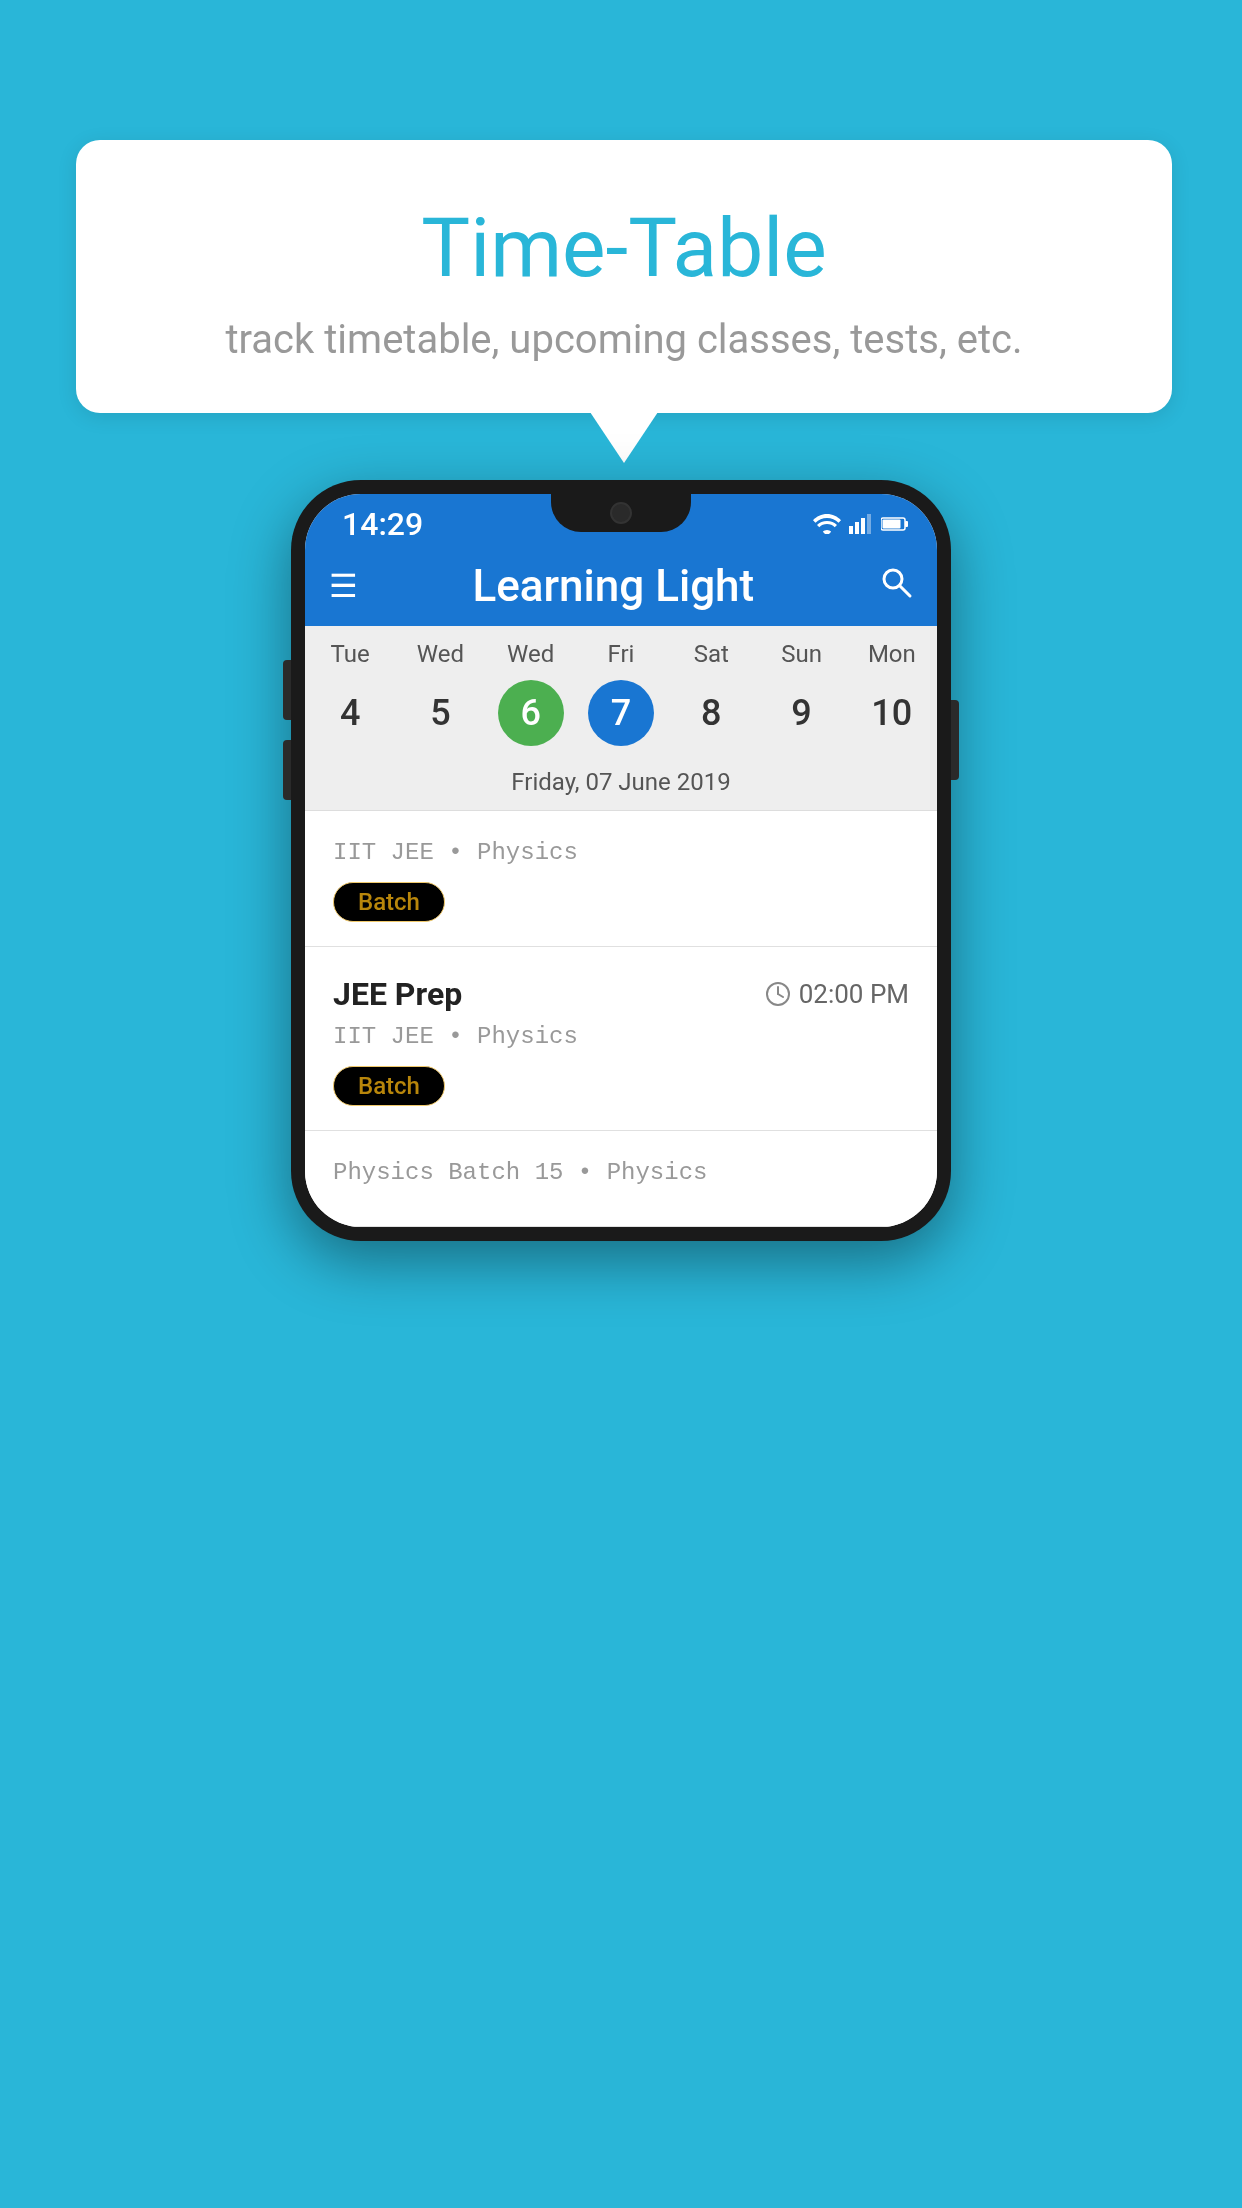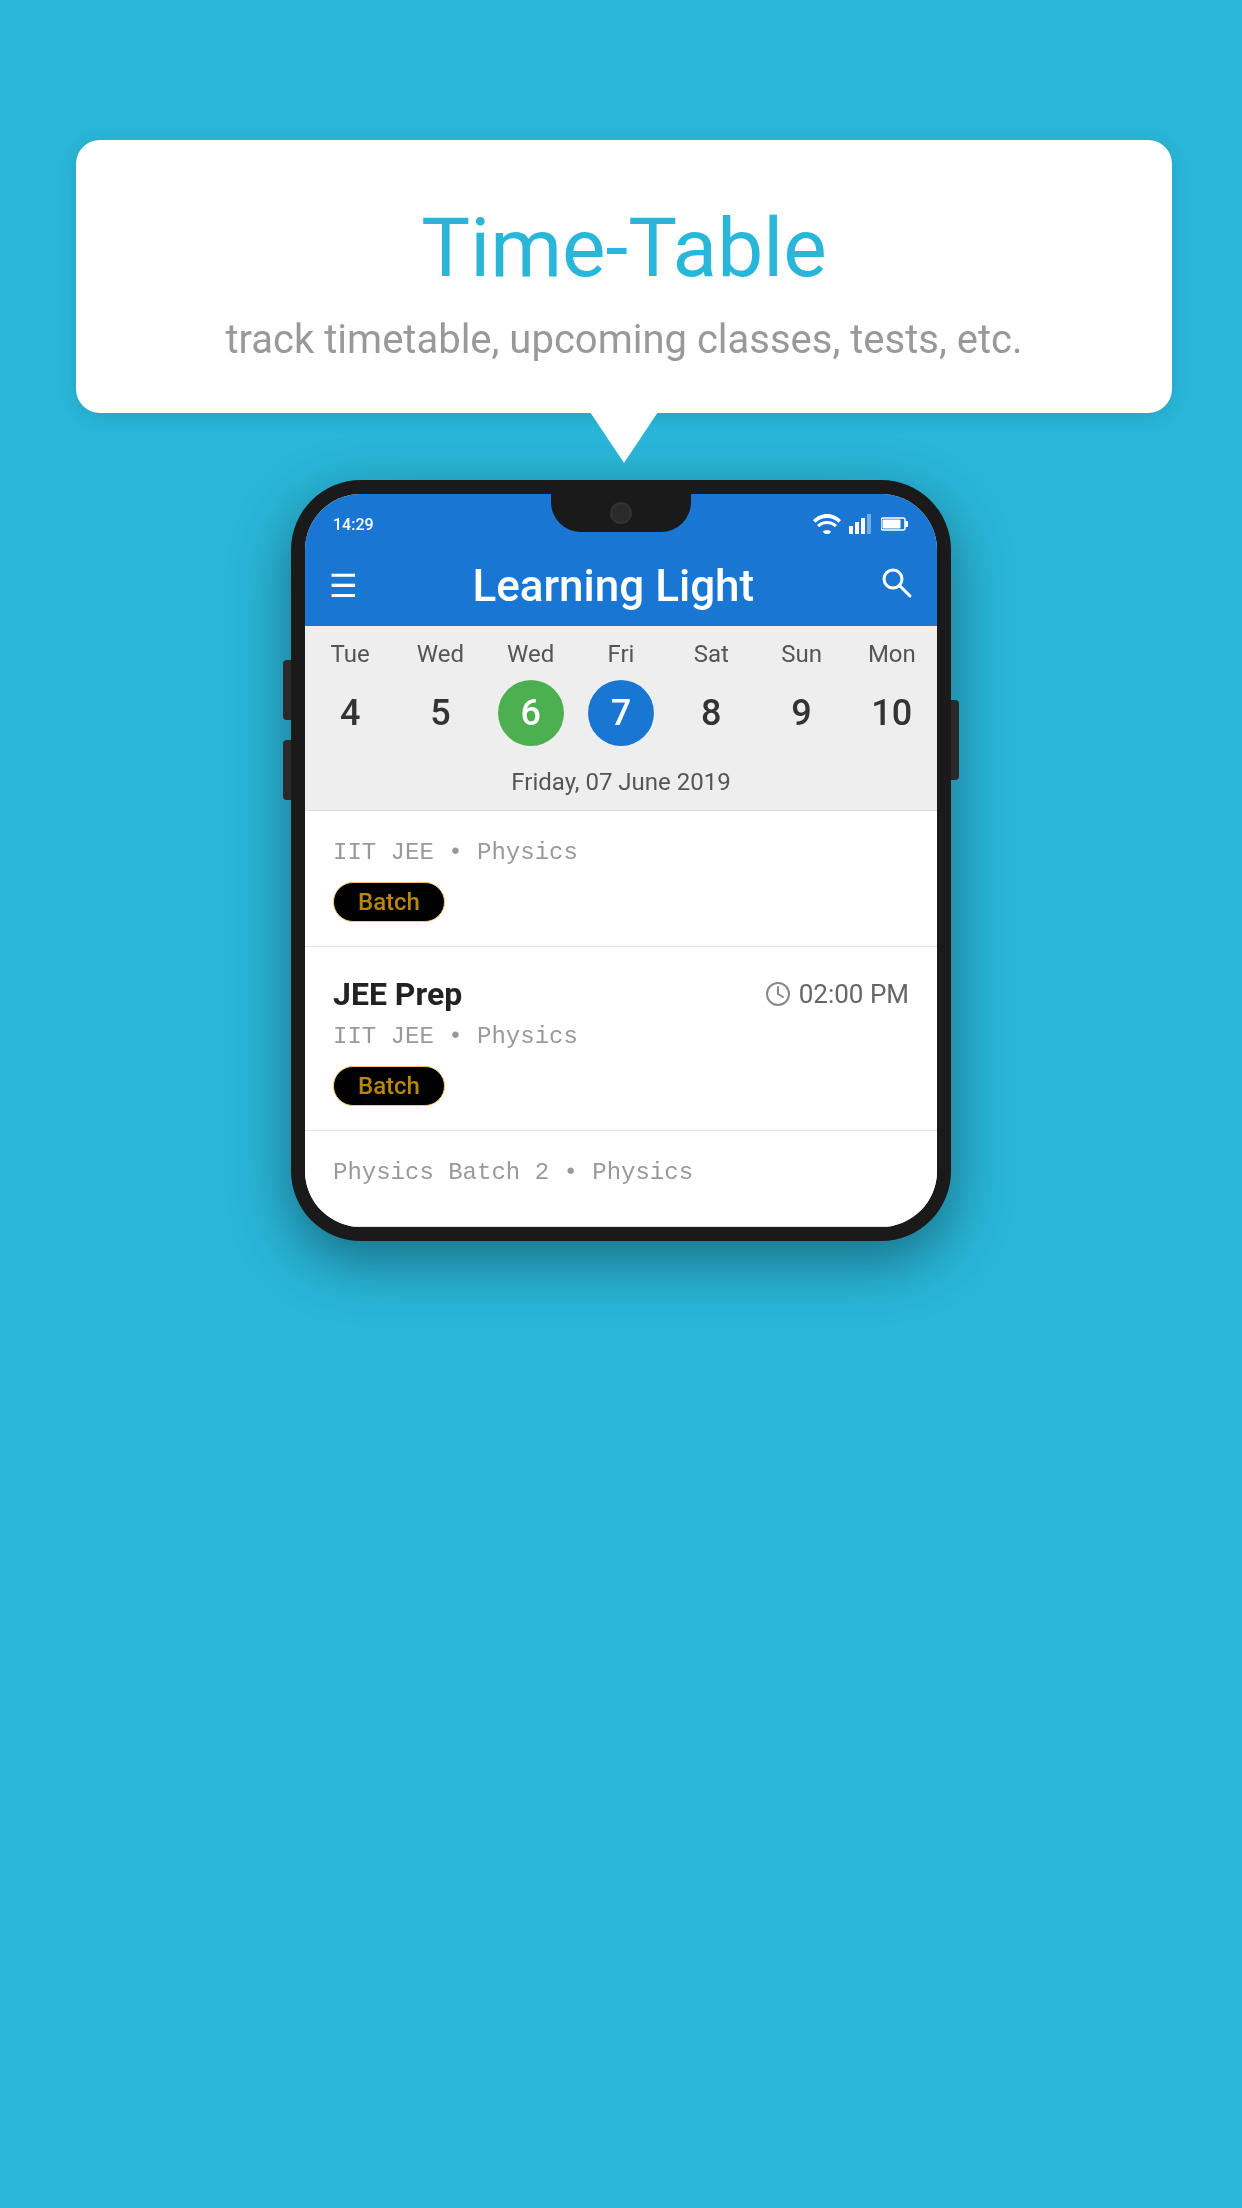--- a/index.html
+++ b/index.html
@@ -140,22 +140,23 @@
       height: 52px;
       display: flex;
       align-items: center;
       justify-content: space-between;
       padding: 0 28px;
       padding-top: 8px;
     }
 
     .status-time {
       color: white;
-      font-size: 16px;
+      font-size: 32px;
       font-weight: 500;
+      margin-left: 9px;
     }
 
     .status-icons {
       display: flex;
       align-items: center;
       gap: 8px;
     }
 
     
     .app-bar {
@@ -412,18 +413,18 @@
               <line x1="13" y1="13" x2="18" y2="16" stroke="#888" stroke-width="2" stroke-linecap="round"></line>
             </svg>
             02:00 PM
           </span>
         </div>
         <div class="class-meta">IIT JEE • Physics</div>
         <span class="batch-badge">Batch</span>
       </div>
 
       <div class="class-item">
-        <div class="class-meta">Physics Batch 2 • Physics</div>
+        <div class="class-meta">Physics Batch 15 • Physics</div>
       </div>
 
     </div>
   </div>
 </div>
 
 </body></html>

